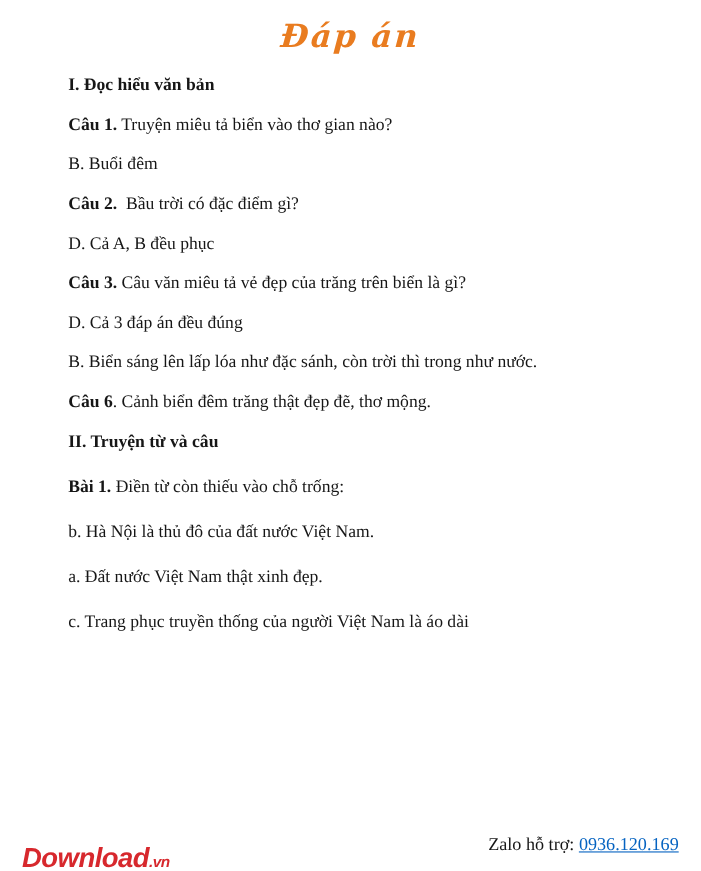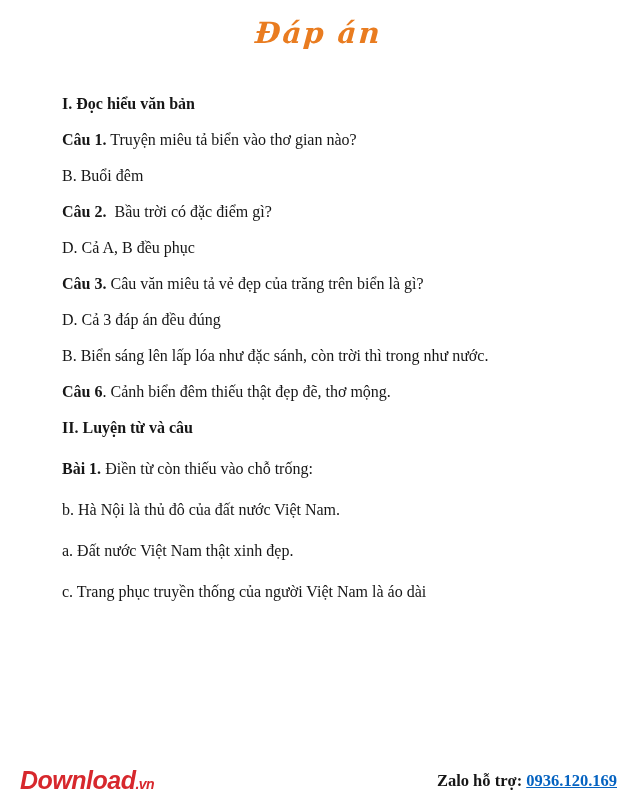--- a/index.html
+++ b/index.html
@@ -29,21 +29,21 @@
     letter-spacing: 2px;
     color: #E97C20;
     transform: skewX(-4deg);
   }
   p.line {
     margin: 19px 0 0;
     font-size: 16px;
     line-height: 17px;
   }
   p.line span { white-space: pre-wrap; }
-  p.first-heading { margin-top: 45px; }
+  p.first-heading { margin-top: 19px; }
   p.wide { margin-top: 24px; }
   .b { font-weight: bold; }
   .footer {
     position: absolute;
     left: 0;
     bottom: 0;
     width: 637px;
     height: 46px;
   }
   .logo {
@@ -56,24 +56,23 @@
     color: #D7282D;
     cursor: pointer;
     white-space: nowrap;
     letter-spacing: -0.5px;
   }
   .logo-main { font-size: 25px; }
   .logo-suffix { font-size: 14px; }
   .support {
     position: absolute;
     right: 20px;
-    bottom: 17px;
+    bottom: 30px;
     font-size: 16.5px;
     white-space: nowrap;
-    font-weight: bold;
   }
   .support a {
     color: #0563C1;
     text-decoration: underline;
     cursor: pointer;
   }
 </style>
 </head>
 <body>
 
@@ -87,23 +86,23 @@
   <p class="line"><span class="b"></span><span>B. Buổi đêm</span></p>
 
   <p class="line"><span class="b">Câu 2.</span><span>  Bầu trời có đặc điểm gì?</span></p>
   <p class="line"><span class="b"></span><span>D. Cả A, B đều phục</span></p>
 
   <p class="line"><span class="b">Câu 3.</span><span> Câu văn miêu tả vẻ đẹp của trăng trên biển là gì?</span></p>
   <p class="line"><span class="b"></span><span>D. Cả 3 đáp án đều đúng</span></p>
 
   <p class="line"><span class="b"></span><span>B. Biển sáng lên lấp lóa như đặc sánh, còn trời thì trong như nước.</span></p>
 
-  <p class="line"><span class="b">Câu 6</span><span>. Cảnh biển đêm thiếu thật đẹp đẽ, thơ mộng.</span></p>
+  <p class="line"><span class="b">Câu 6</span><span>. Cảnh biển đêm trăng thật đẹp đẽ, thơ mộng.</span></p>
 
-  <p class="line"><span class="b">II. Luyện từ và câu</span><span></span></p>
+  <p class="line"><span class="b">II. Truyện từ và câu</span><span></span></p>
 
   <p class="line wide"><span class="b">Bài 1.</span><span> Điền từ còn thiếu vào chỗ trống:</span></p>
   <p class="line wide"><span class="b"></span><span>b. Hà Nội là thủ đô của đất nước Việt Nam.</span></p>
   <p class="line wide"><span class="b"></span><span>a. Đất nước Việt Nam thật xinh đẹp.</span></p>
   <p class="line wide"><span class="b"></span><span>c. Trang phục truyền thống của người Việt Nam là áo dài</span></p>
 
 
   <div class="footer">
     <div class="logo"><span class="logo-main">Download</span><span class="logo-suffix">.vn</span></div>
     <div class="support"><span>Zalo hỗ trợ: </span><a href="#">0936.120.169</a></div>

